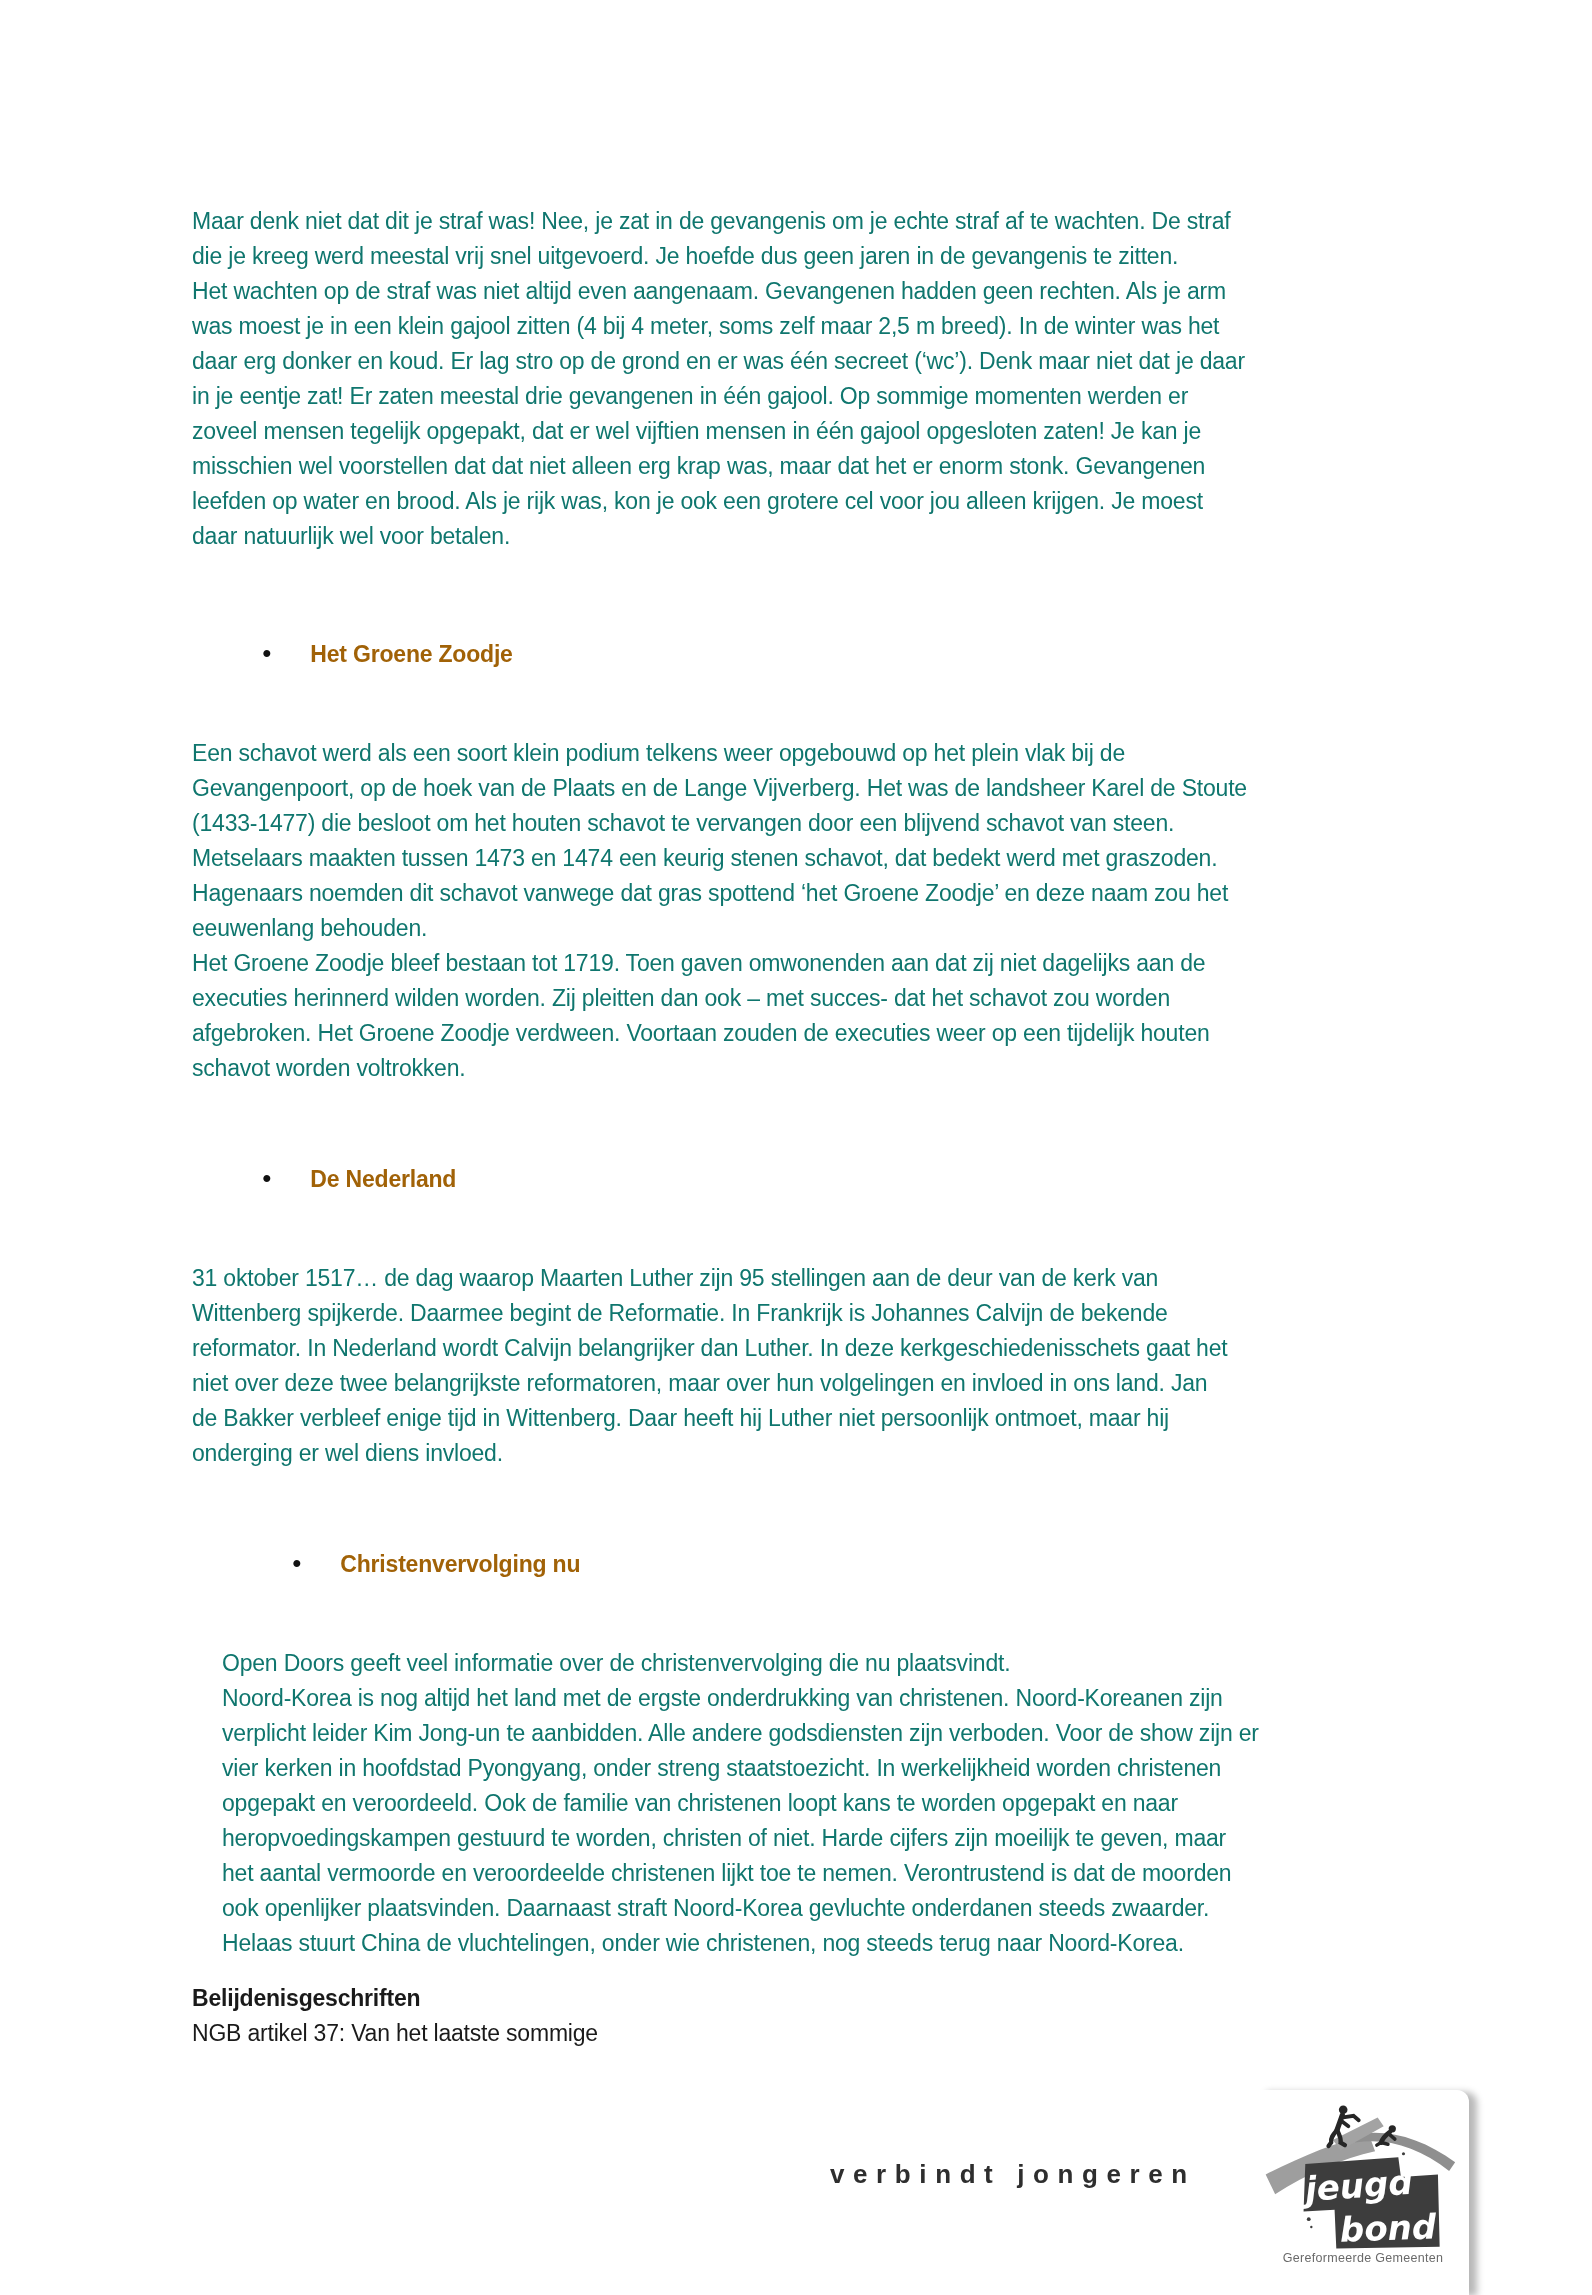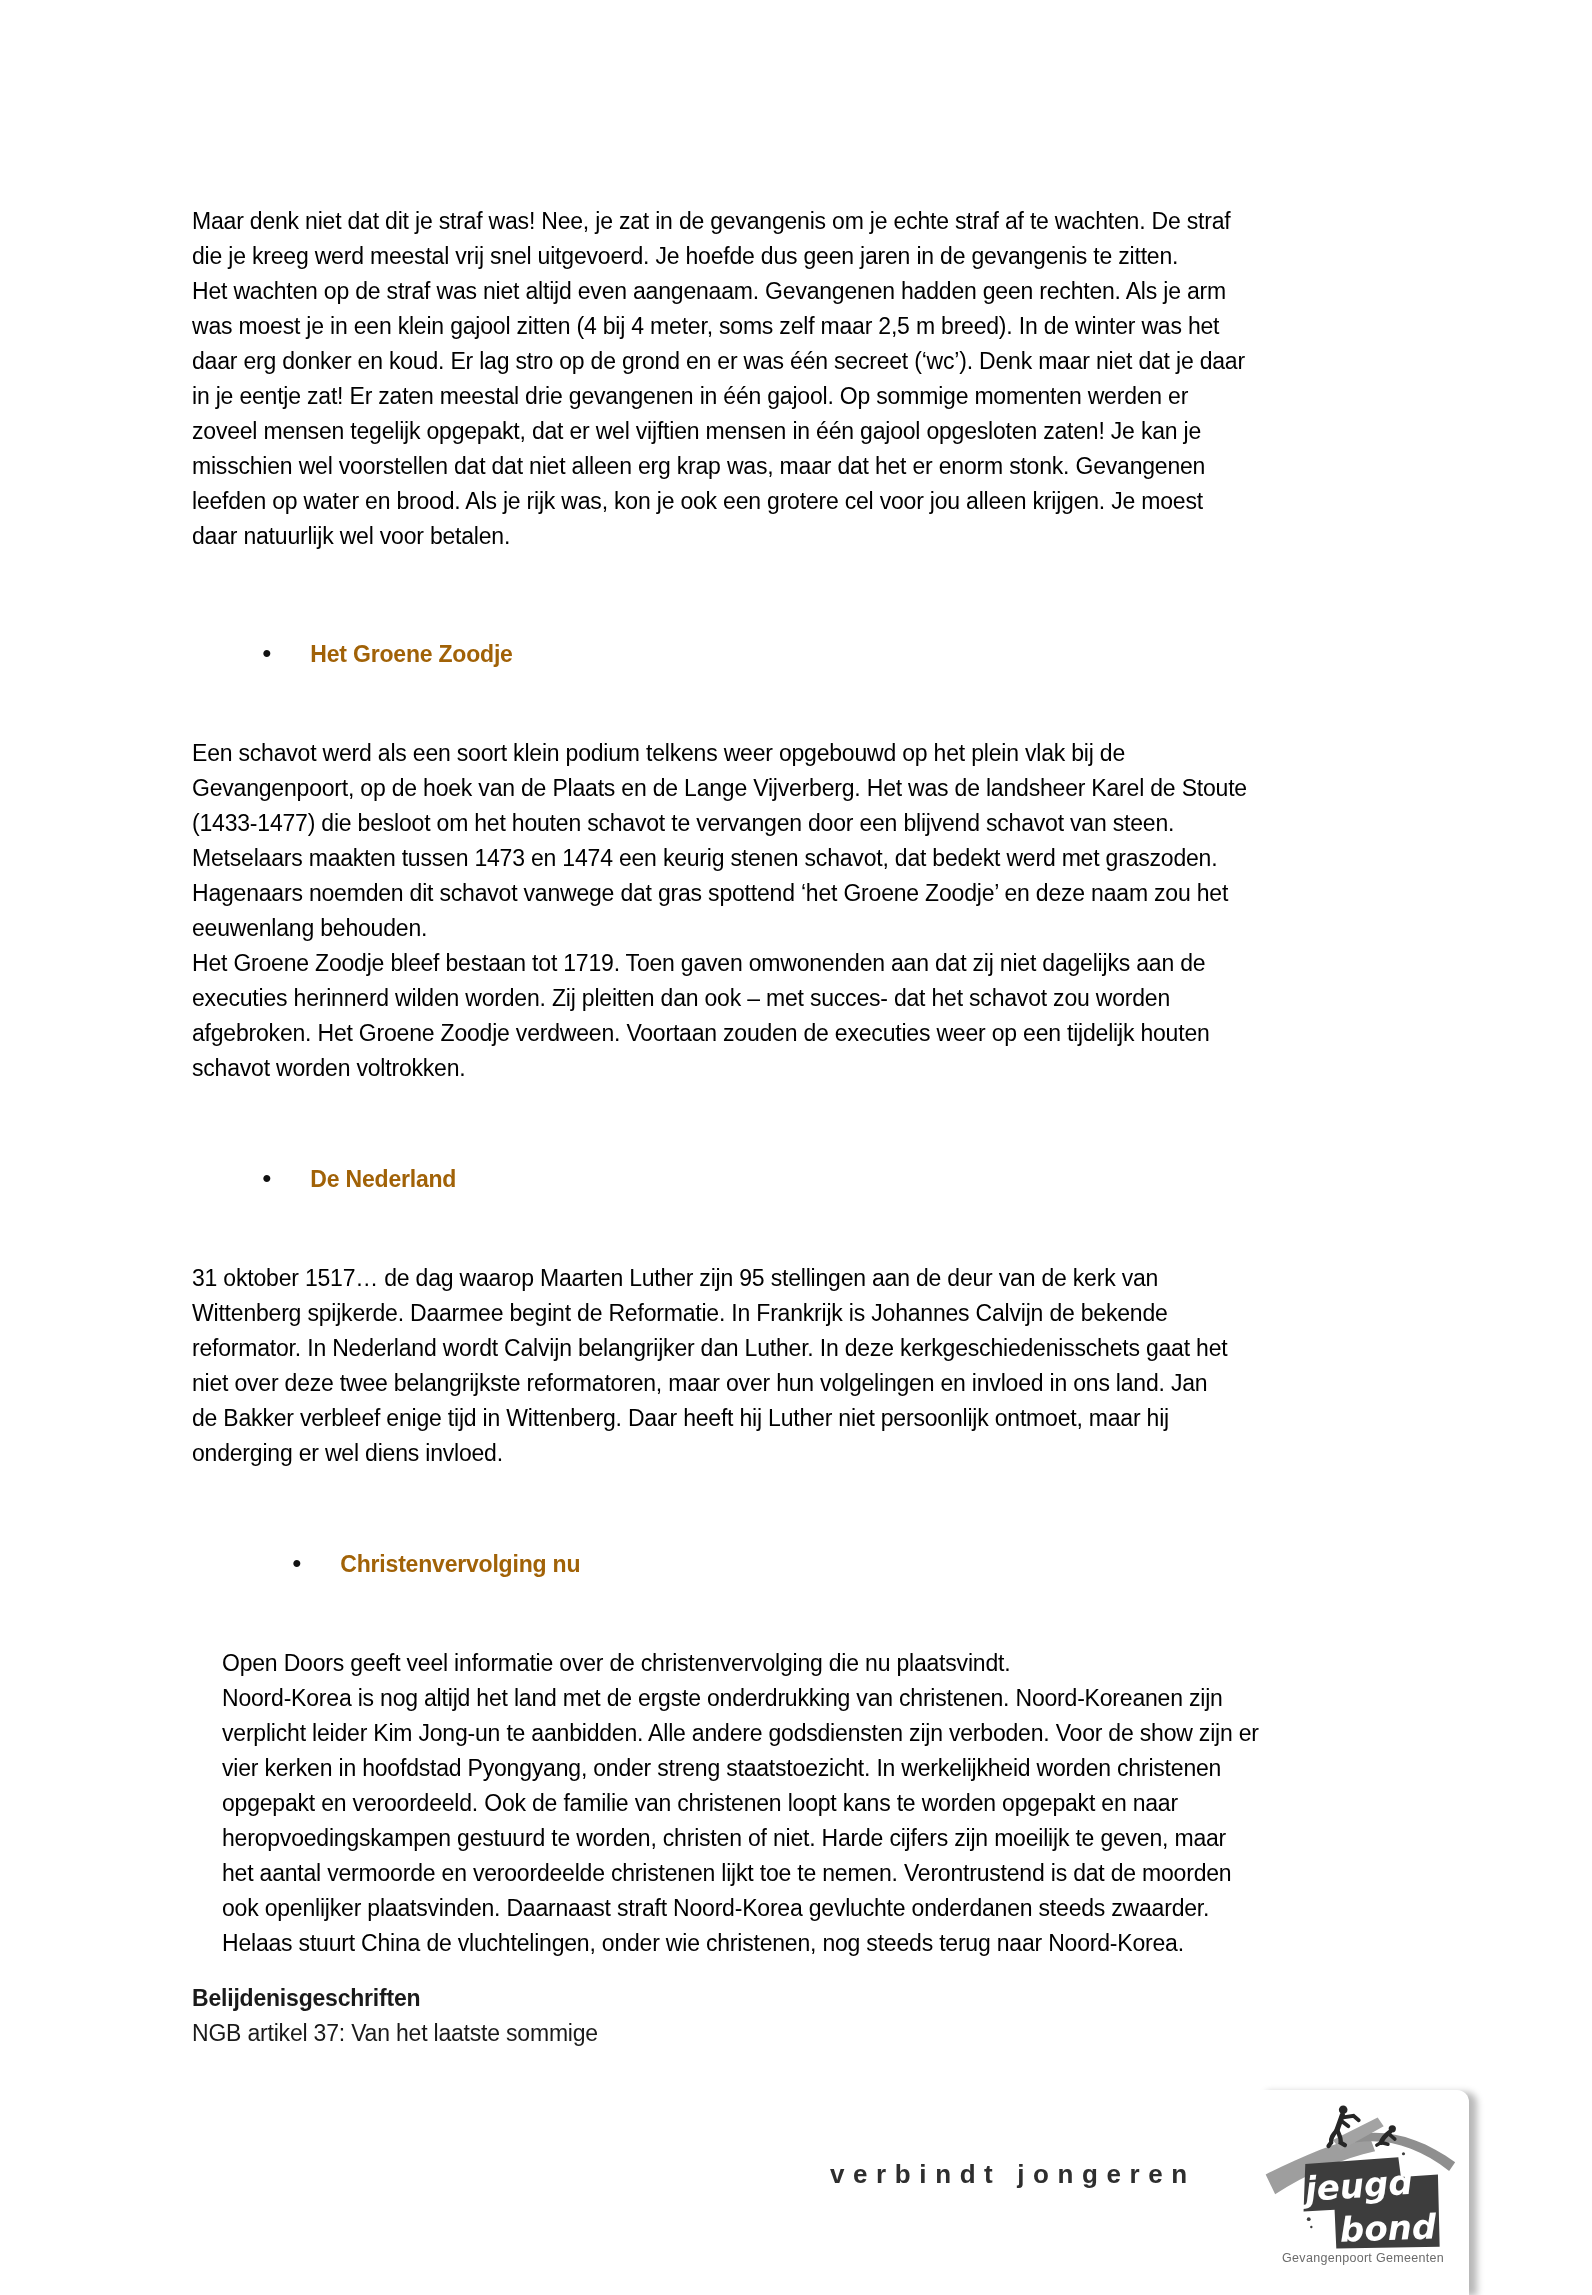--- a/index.html
+++ b/index.html
@@ -15,21 +15,21 @@
     position: absolute;
     left: 192px; top: 204px;
     width: 1260px;
   }
   .para {
     margin: 0;
     font-size: 23px;
     line-height: 35px;
     white-space: pre;
     letter-spacing: -0.2px;
-    color: #000000;
+    color: #0f766e;
   }
   .section-s1 { margin-top: 47px; }
   .section-s2 { margin-top: 40px; }
   .section-s3 { margin-top: 40px; margin-left: 30px; }
   .heading-row {
     padding-left: 47px;
     margin: 0 0 26px 0;
     line-height: 35px;
     white-space: pre;
   }
@@ -202,15 +202,15 @@
     <path d="M56,86 L164,78 L167,101 L210,98 L212,182 L92,184 L90,139 L54,141 Z" fill="#3d3d3d"></path>
 
     <g fill="#3d3d3d">
       <circle cx="60" cy="150" r="2.2"></circle>
       <circle cx="63" cy="159" r="1.4"></circle>
       <circle cx="170" cy="74" r="1.8"></circle>
     </g>
   </svg>
   <div class="logo-word logo-word-jeugd">jeugd</div>
   <div class="logo-word logo-word-bond">bond</div>
-  <div class="logo-subtext">Gevangenpoort Gemeenten</div>
+  <div class="logo-subtext">Gereformeerde Gemeenten</div>
 </div>
 
 
 </body></html>

